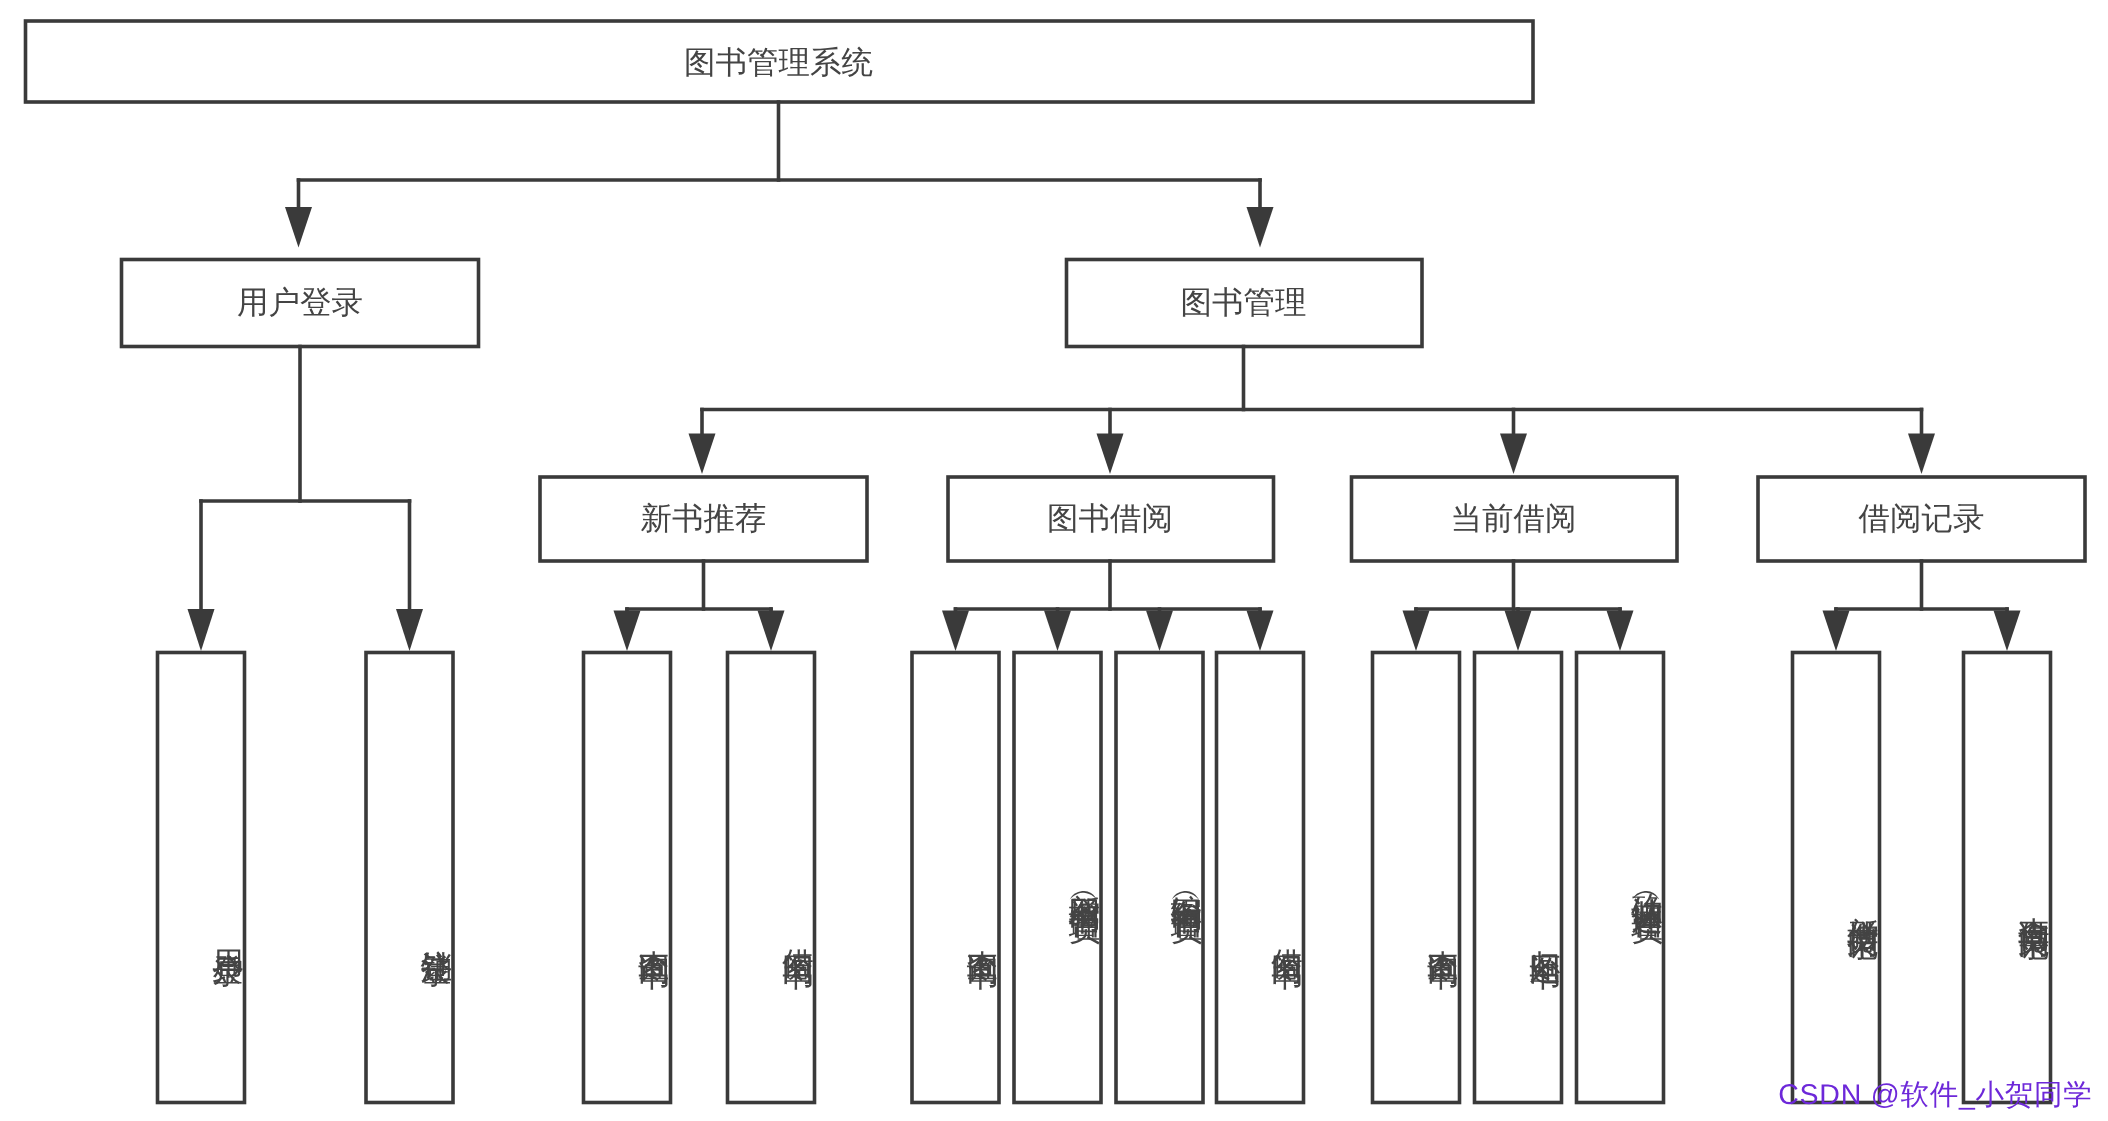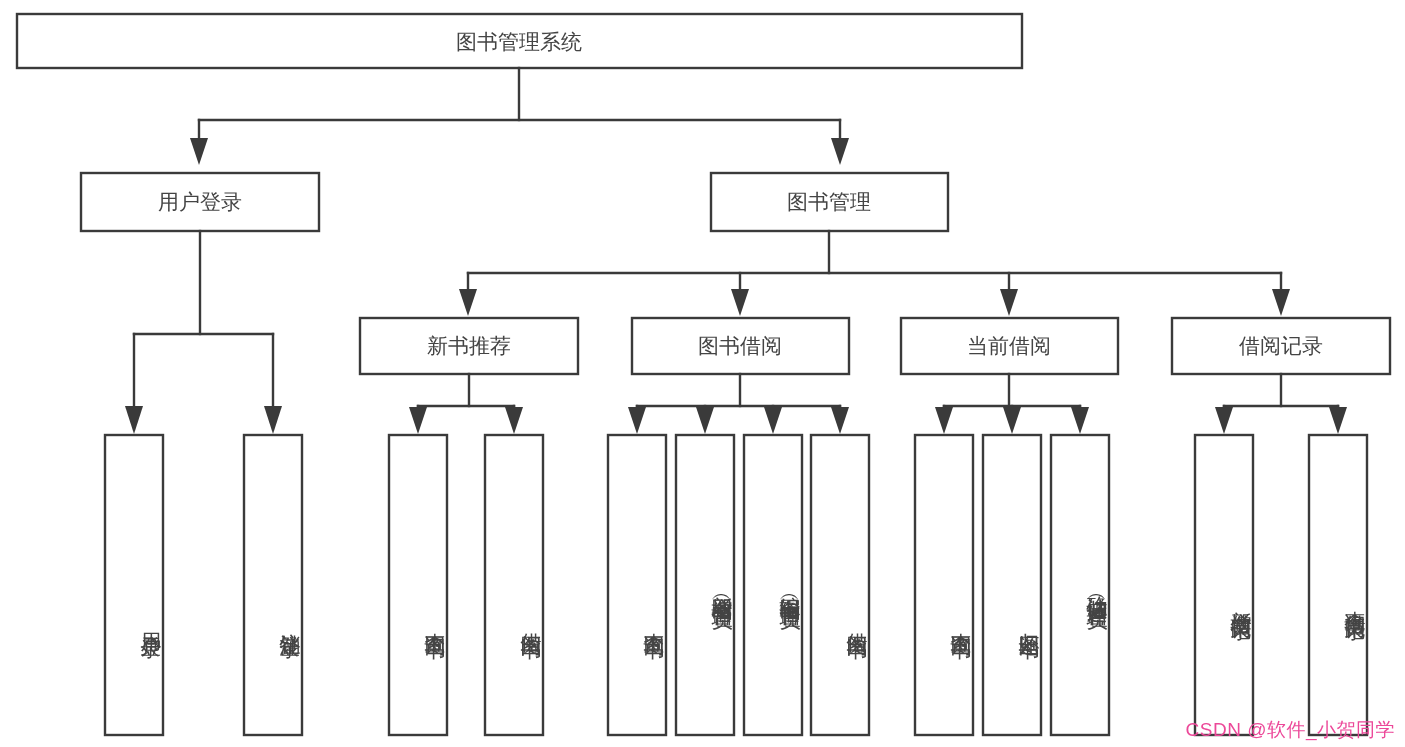--- a/index.html
+++ b/index.html
@@ -59,21 +59,21 @@
     align-items: flex-start;
     justify-content: center;
     white-space: pre-line;
     text-align: left;
     pointer-events: none;
   }
   .watermark {
     position: absolute;
     right: 10px;
     bottom: 4px;
-    color: #ec4899;
+    color: #6d28d9;
     font-family: "Liberation Sans", "DejaVu Sans", sans-serif;
     font-size: 19px;
     letter-spacing: 0.5px;
     white-space: nowrap;
   }
 </style>
 </head>
 <body>
 
 <div id="diagram-root">

